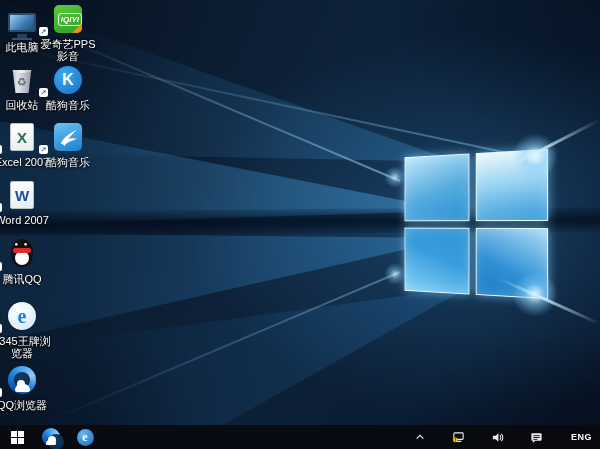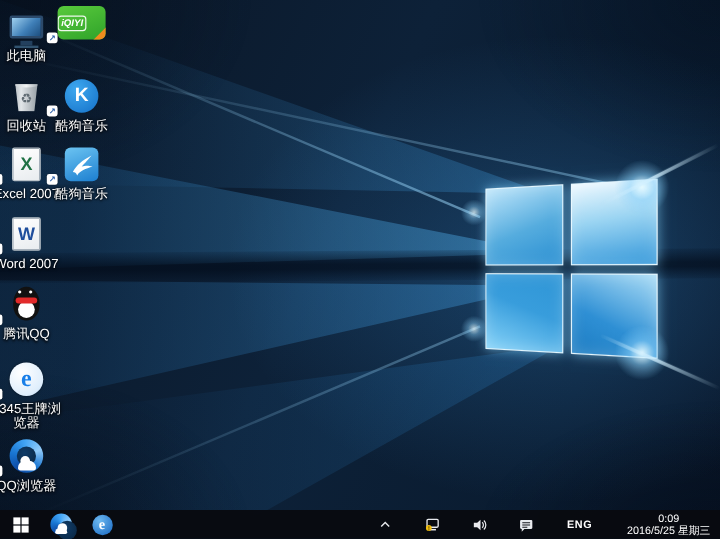--- a/index.html
+++ b/index.html
@@ -100,22 +100,22 @@
     font-family:"Liberation Serif","DejaVu Serif",serif; box-shadow:0 0 2px rgba(0,0,0,.5); }
 
   .qqbrowser { width:28px; height:28px; border-radius:50%; position:relative;
     background:conic-gradient(from 210deg,#0d47a1,#1976d2,#42a5f5,#90caf9,#1976d2,#0d47a1); }
   .qqbrowser:before { content:""; position:absolute; left:6px; top:6px; width:16px; height:16px; border-radius:50%;
     background:radial-gradient(circle at 40% 35%, #103c68, #0a2540); }
   .qqbrowser .cloud { position:absolute; left:7px; bottom:2px; width:15px; height:8px; background:#fff;
     border-radius:8px 8px 3px 3px; }
   .qqbrowser .cloud:before { content:""; position:absolute; left:2px; top:-4px; width:8px; height:8px; background:#fff; border-radius:50%; }
 
-  .iqiyi { width:40px; height:28px; border-radius:5px; position:relative; overflow:hidden;
-    background:linear-gradient(160deg,#59c93c,#2fa32a); display:flex; align-items:center; justify-content:flex-start; }
+  .iqiyi { width:28px; height:28px; border-radius:5px; position:relative; overflow:hidden;
+    background:linear-gradient(160deg,#59c93c,#2fa32a); display:flex; align-items:center; justify-content:flex-end; }
   .iqiyi .frame { border:1px solid rgba(255,255,255,.9); border-radius:3px; padding:1px 2px;
     font-size:8px; font-weight:bold; font-style:italic; color:#fff; }
   .iqiyi .tri { position:absolute; right:-1px; bottom:-1px; width:12px; height:12px;
     background:#f08c1e; clip-path:polygon(100% 0, 100% 100%, 0 100%); }
 
   .kugou { width:28px; height:28px; border-radius:50%; background:radial-gradient(circle at 35% 30%,#3ea8ef,#1470c8);
     display:flex; align-items:center; justify-content:center; color:#fff; font-weight:bold; font-size:16px; }
 
   .thunder { width:28px; height:28px; border-radius:5px; background:linear-gradient(160deg,#6cc4f2,#1c7fd0);
     display:flex; align-items:center; justify-content:center; }
@@ -226,20 +226,21 @@
 </div>
 
 <div class="dicon" style="left:38px; top:3px;">
   <div class="art">
     <div class="iqiyi">
       <span class="frame">iQIYI</span>
       <span class="tri"></span>
     </div>
     <span class="shortcut">↗</span>
   </div>
+  <div class="lbl">爱奇艺PPS 影音</div>
 </div>
 
 <div class="dicon" style="left:38px; top:64px;">
   <div class="art">
     <div class="kugou">K</div>
     <span class="shortcut">↗</span>
   </div>
   <div class="lbl">酷狗音乐</div>
 </div>
 
@@ -300,18 +301,14 @@
     <div class="tray-ic">
       <svg width="13" height="13" viewBox="0 0 14 14">
         <rect x="1.5" y="2.5" width="11" height="8" rx="1" fill="#e8eaee"></rect>
         <polygon points="3,10 3,13 6,10" fill="#e8eaee"></polygon>
         <line x1="3.5" y1="5" x2="10.5" y2="5" stroke="#14161c" stroke-width="1"></line>
         <line x1="3.5" y1="7" x2="10.5" y2="7" stroke="#14161c" stroke-width="1"></line>
         <line x1="3.5" y1="9" x2="8" y2="9" stroke="#14161c" stroke-width="1"></line>
       </svg>
     </div>
     <div class="tray-lang">ENG</div>
-    <div class="clock">
-      <div>0:09</div>
-      <div>2016/5/25 星期三</div>
-    </div>
   </div>
 </div>
 
 </body></html>

